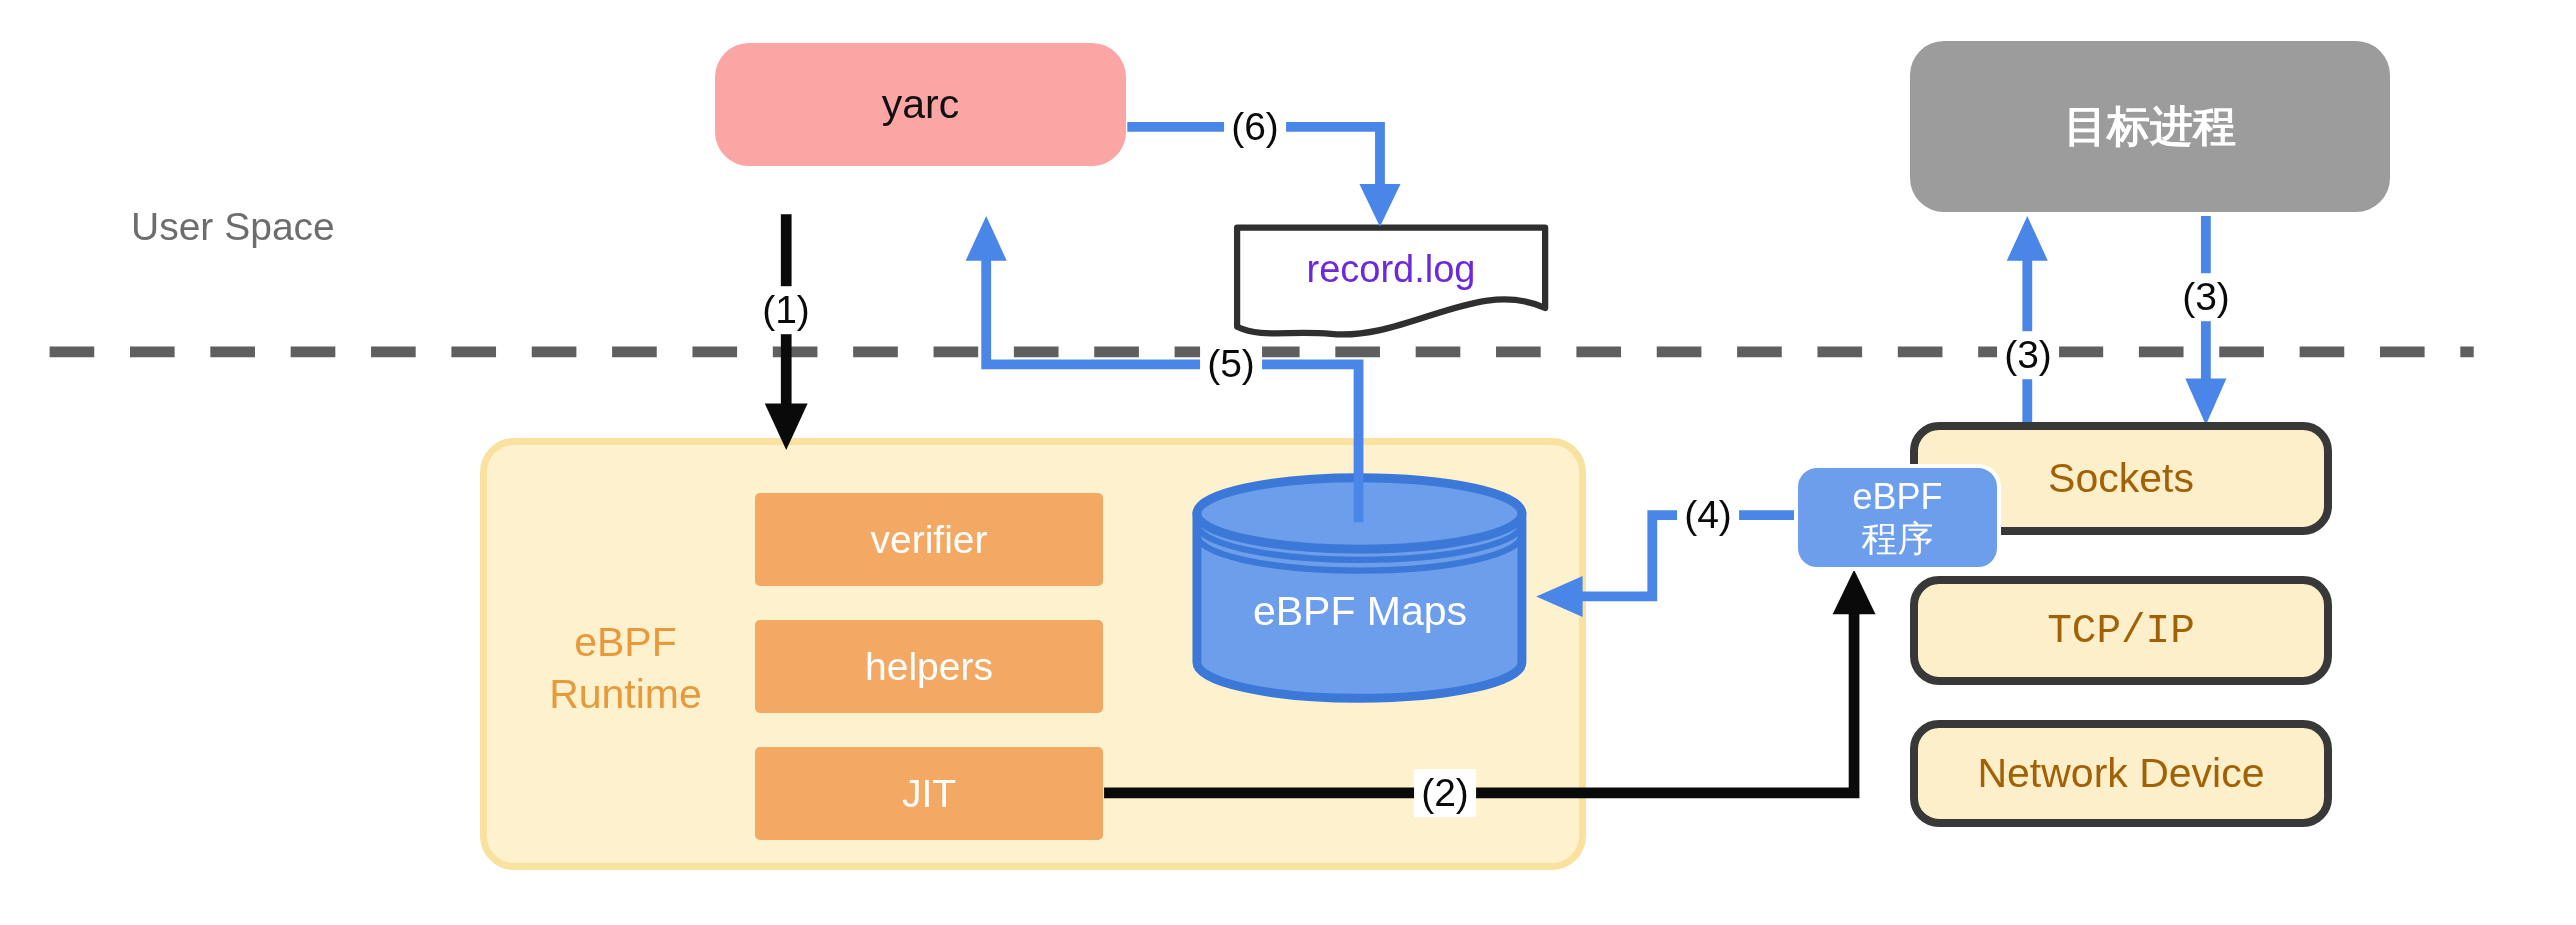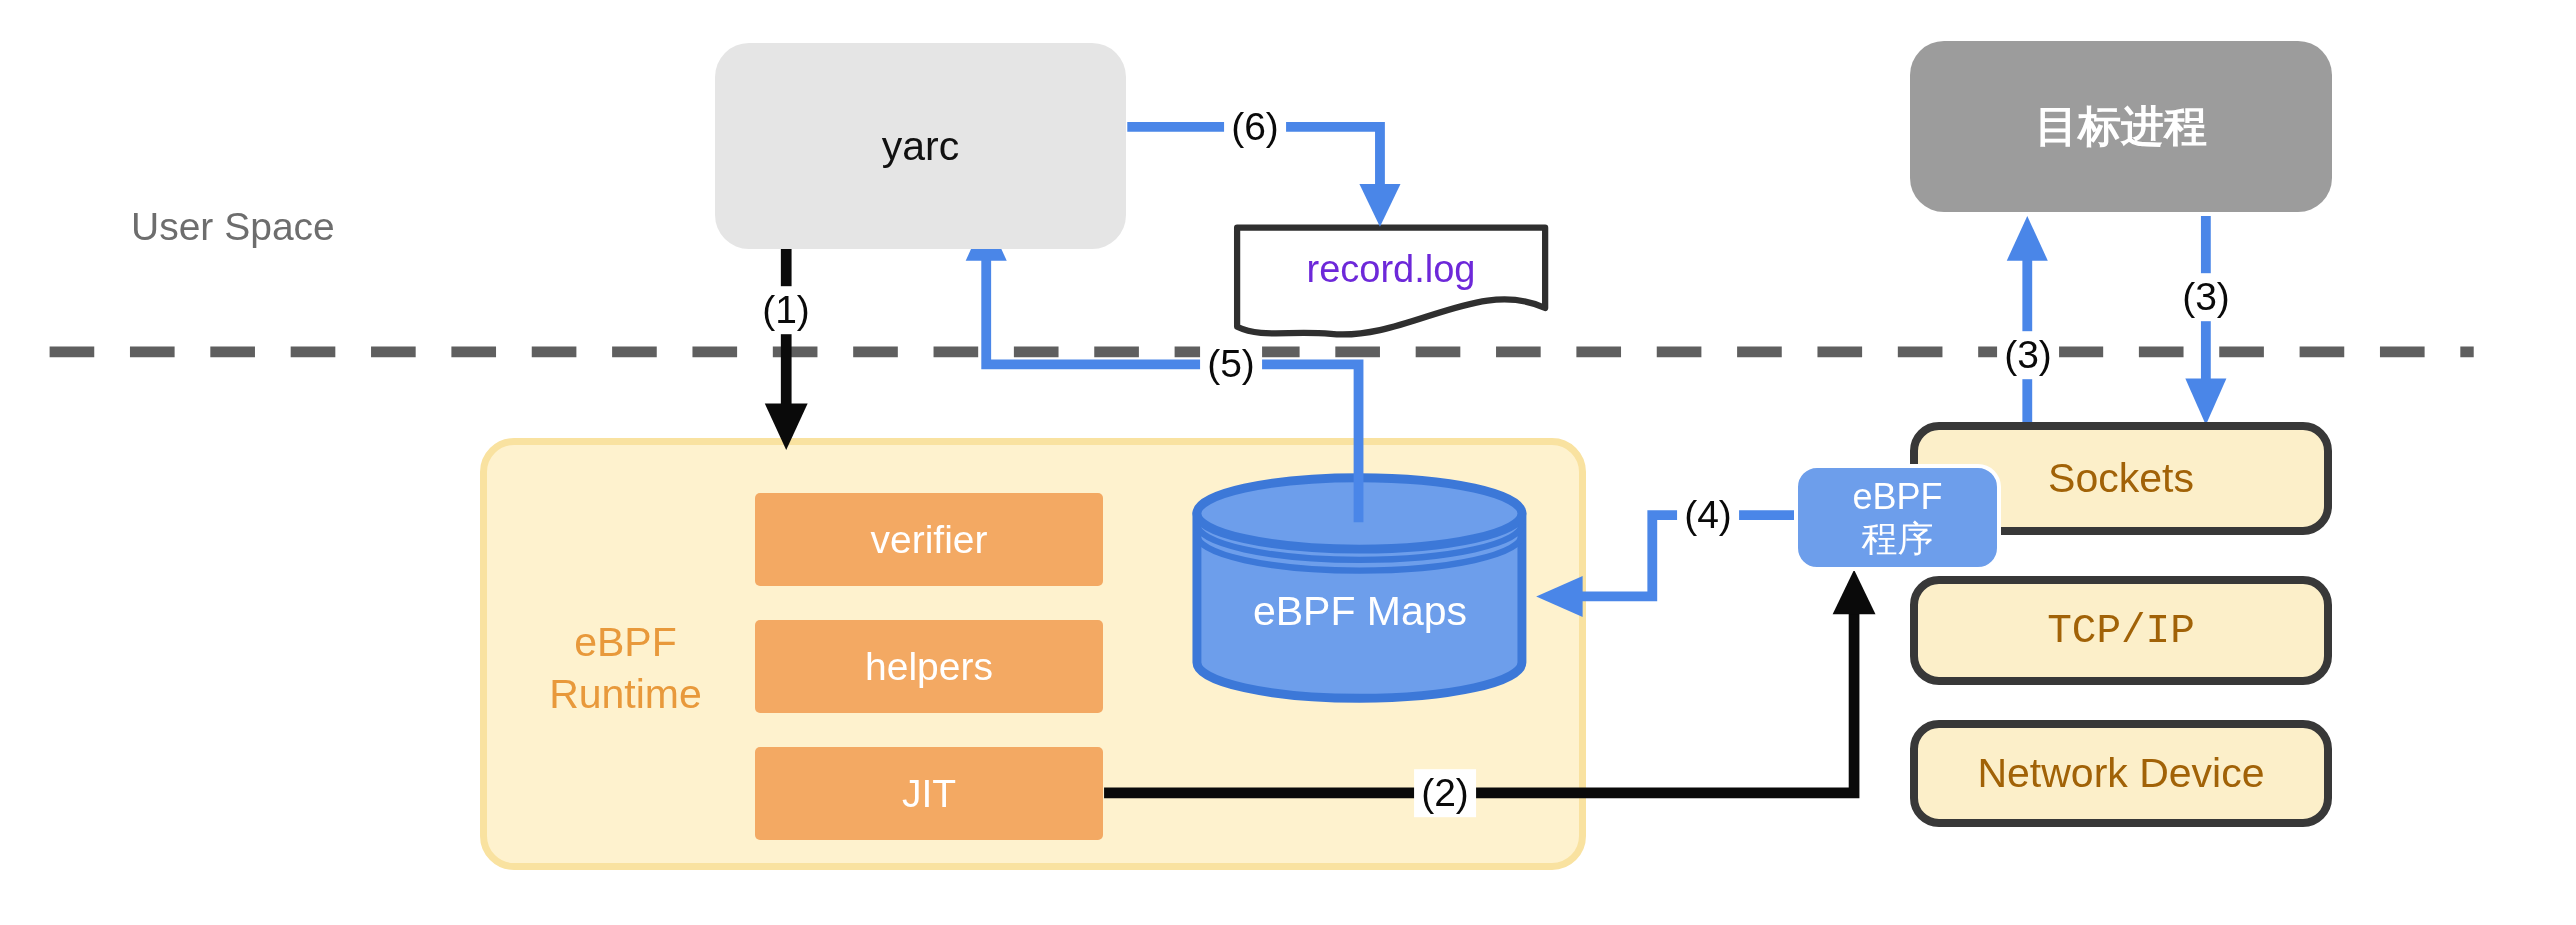--- a/index.html
+++ b/index.html
@@ -14,23 +14,23 @@
   .region-label{
     position:absolute;font-size:39px;color:#6d6d6d;white-space:nowrap;
   }
   #runtime-box{
     left:480px;top:438px;width:1106px;height:432px;
     background:#FEF2CE;border:7.1px solid #F9E2A0;border-radius:34px;z-index:1;
   }
   #svg-overlay{position:absolute;left:0;top:0;z-index:2;}
   .node{z-index:3;}
   .label-layer{z-index:4;}
-  #yarc-box{left:715px;top:43px;width:411px;height:206px;background:#e5e5e5;border-radius:34px;
+  #yarc-box{left:715px;top:43px;width:411px;height:123px;background:#fca5a5;border-radius:34px;
     font-size:41px;color:#111111;}
-  #target-box{left:1910px;top:41px;width:422px;height:171px;background:#9C9C9C;border-radius:34px;
+  #target-box{left:1910px;top:41px;width:480px;height:171px;background:#9C9C9C;border-radius:34px;
     font-size:43px;color:#ffffff;font-weight:bold;}
   .inner-orange{
     left:755px;width:348px;height:93px;background:#F3A963;border-radius:5px;
     font-size:39px;color:#ffffff;
   }
   #verifier-box{top:493px;}
   #helpers-box{top:620px;}
   #jit-box{top:747px;}
   #runtime-label{
     position:absolute;left:447px;top:616px;width:357px;text-align:center;z-index:3;

